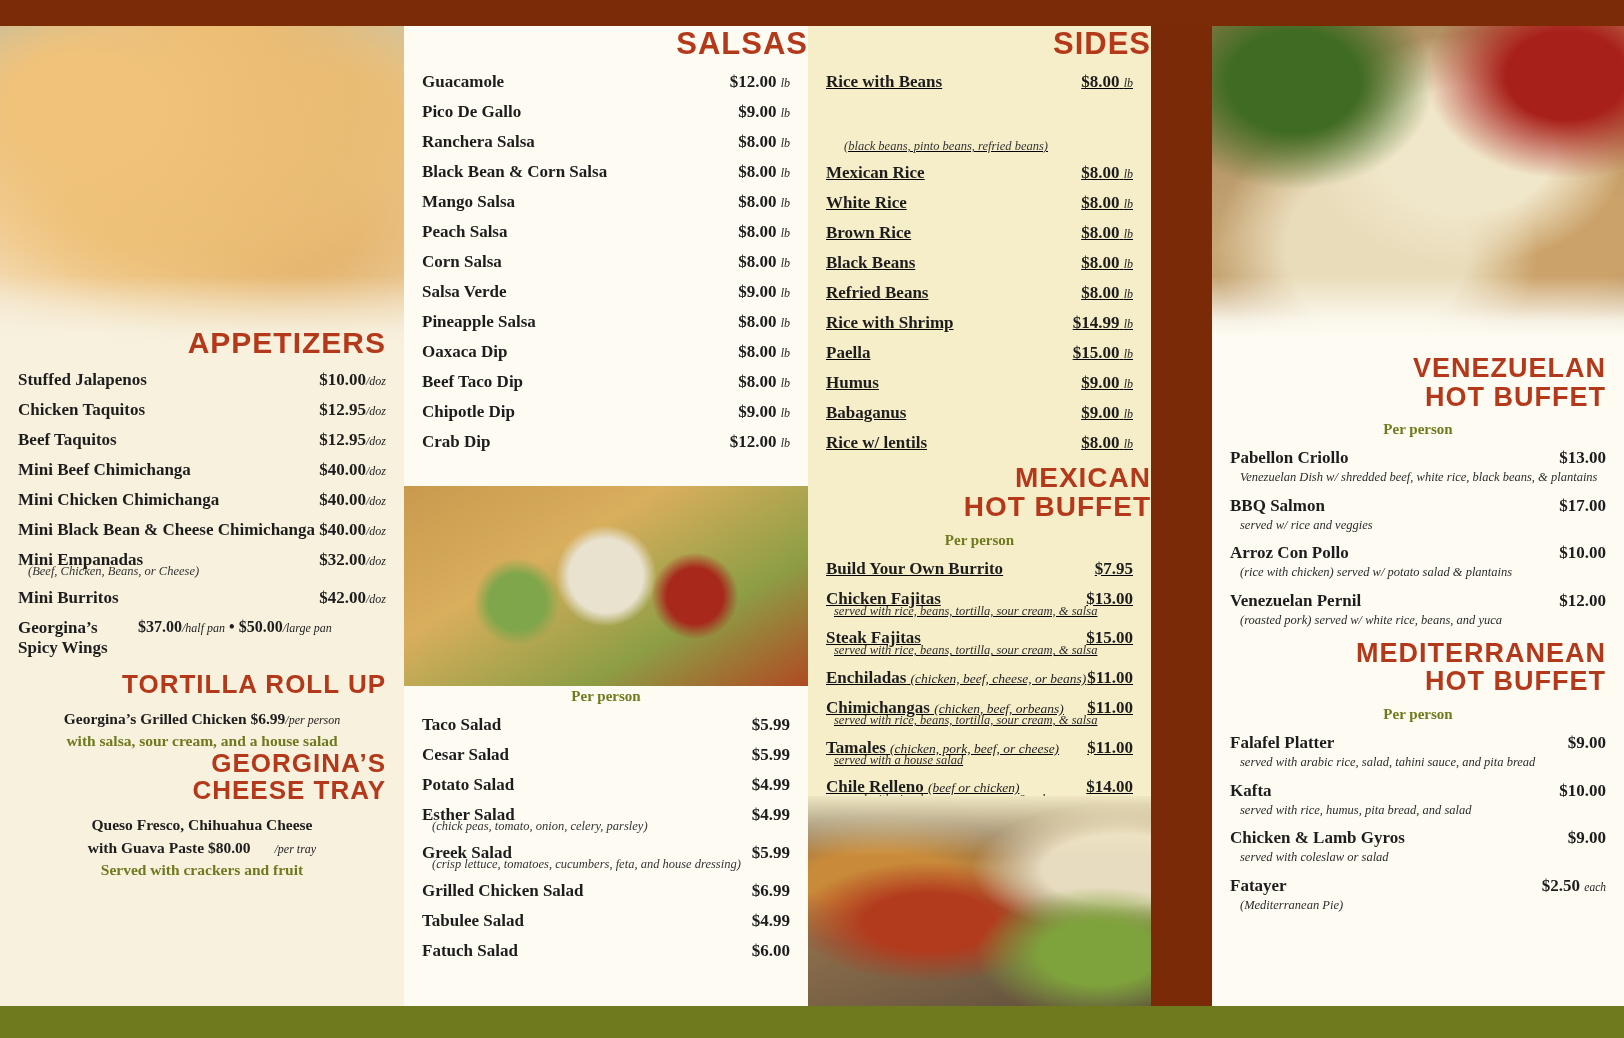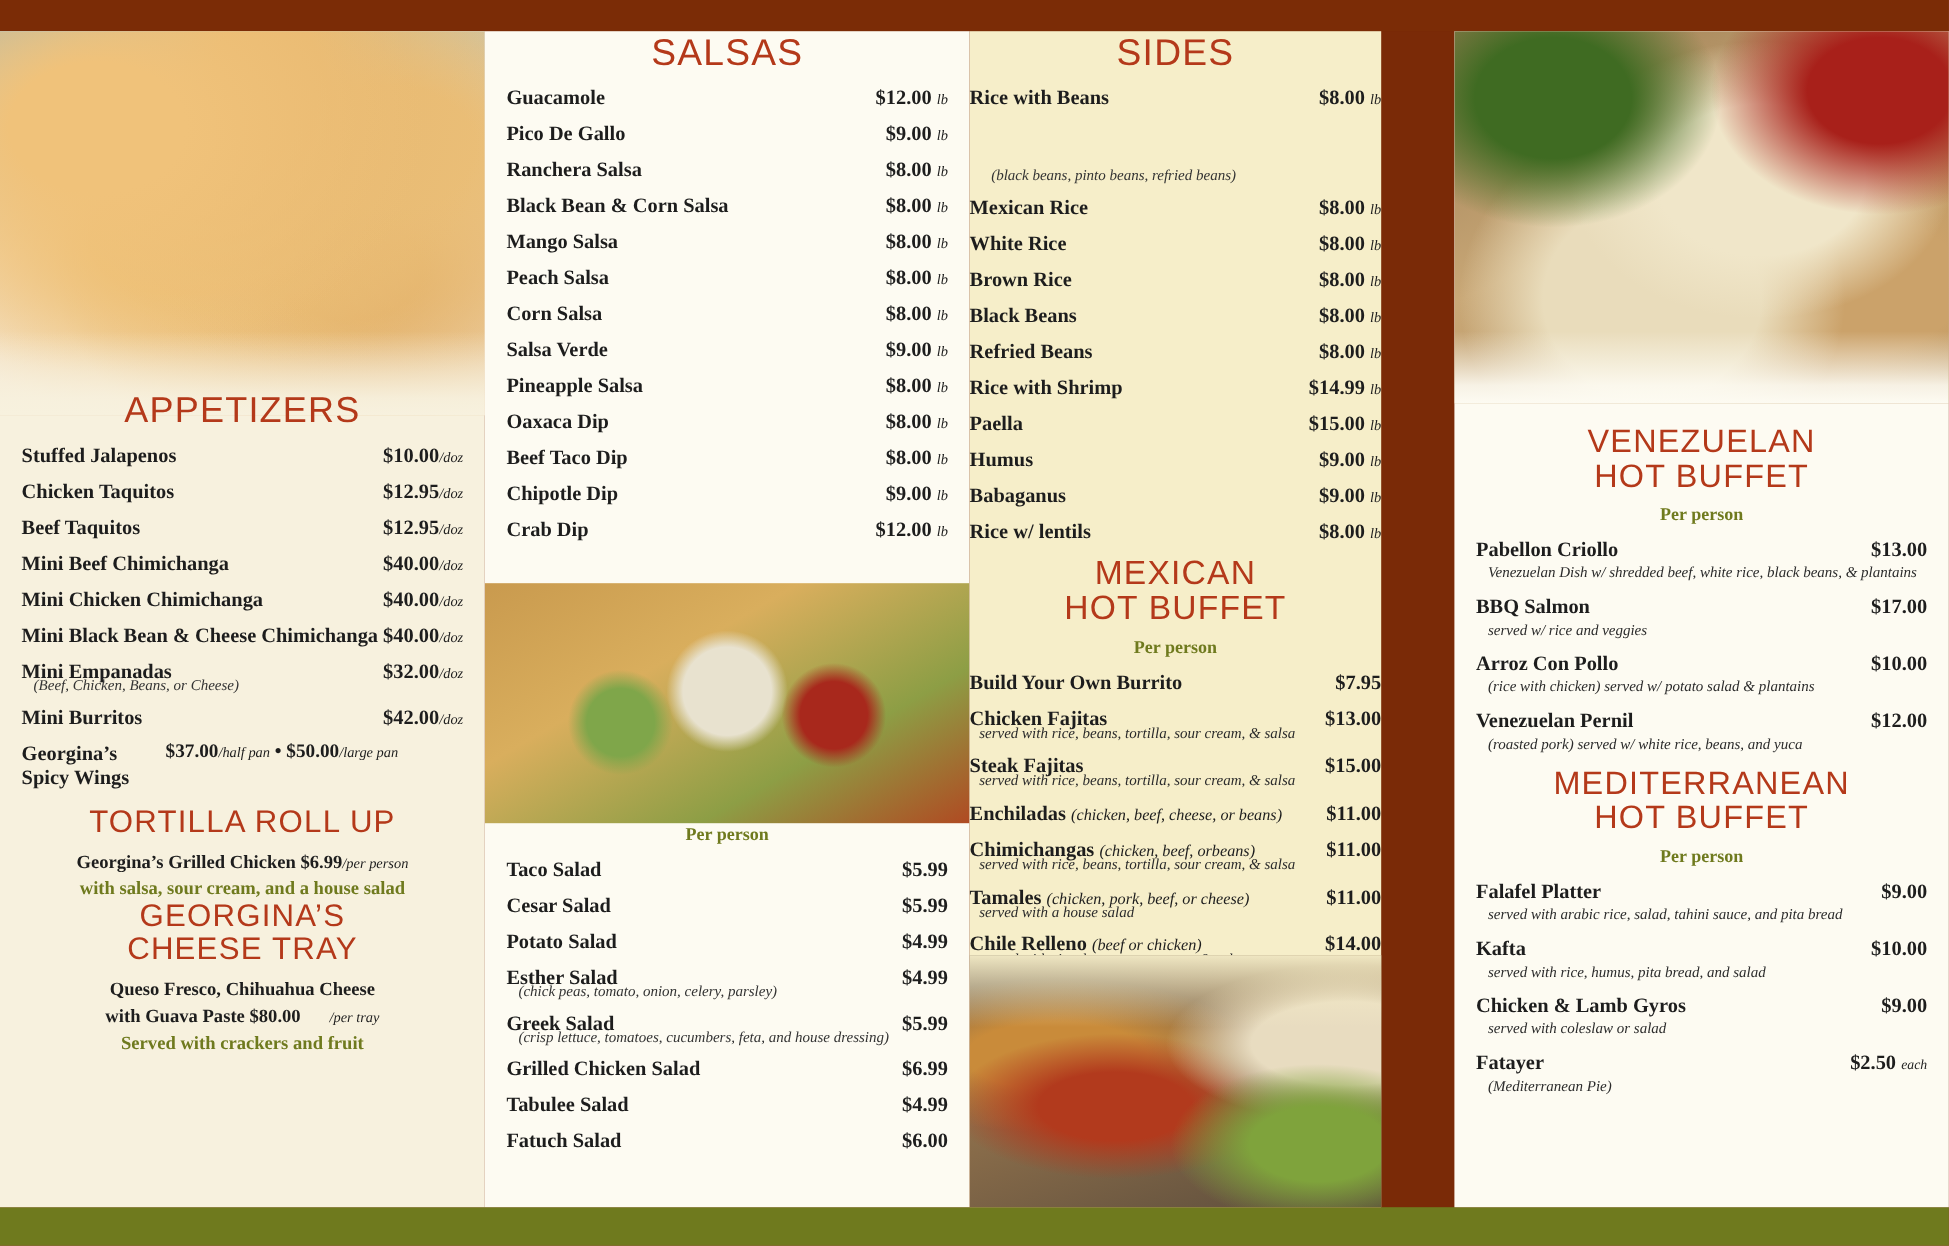--- a/index.html
+++ b/index.html
@@ -37,23 +37,23 @@
       linear-gradient(160deg, #8fb7c9 0%, #b7c9c6 30%, #d9c9a8 60%, #efe4cd 100%);
   }
   .empanada-photo:after{
     content:""; position:absolute; left:0; bottom:0; width:100%; height:70px;
     background: linear-gradient(to bottom, rgba(247,241,222,0) 0%, rgba(247,241,222,0.92) 80%, #f7f1de 100%);
   }
   .col1-body { position: absolute; left: 0; top: 300px; width: 404px; padding: 0 18px; }
 
   h2.sect {
     font-family: "Liberation Sans", sans-serif;
-    font-weight: 400;
+    font-weight: 700;
     color: #b4391a;
-    text-align: center;
+    text-align: right;
     letter-spacing: 1px;
     margin: 0 0 10px 0;
   }
   .appet-title { font-size: 30px; margin-top: 18px; }
 
   .row { display: flex; align-items: flex-start; margin: 0 0 10px 0; }
   .row .nm { font-weight: bold; font-size: 17px; color: #1d1d1d; flex: 1 1 auto; }
   .row .pr { font-weight: bold; font-size: 17px; color: #1d1d1d; white-space: nowrap; text-align: right; }
   .row .pr i { font-weight: normal; font-size: 12px; font-style: italic; }
   .sub { font-size: 12.5px; font-style: italic; color: #333; margin: -8px 0 9px 10px; }
@@ -87,21 +87,21 @@
   .salad-block { position:absolute; left:0; top:660px; width:404px; }
   .salad-title { font-size: 31px; margin-top: 10px; margin-bottom:0; }
   .perperson { text-align:center; font-weight:bold; color:#6f7a1e; font-size:15px; margin: 2px 0 10px; }
 
   
   .col3 {
     position: absolute; left: 808px; top: 26px; width: 343px; height: 980px;
     background: #f6eec9; overflow: hidden;
   }
   .sides-title { font-size: 31px; margin-top: 12px; }
-  .col3 .list { padding: 0 0; }
+  .col3 .list { padding: 0 18px; text-decoration: underline; }
   .mex-title { font-size: 28px; line-height:1.05; margin-top: 18px; margin-bottom:0; }
   .fajita-photo {
     position:absolute; left:0; top:770px; width:404px; height:210px;
     background:
       radial-gradient(ellipse at 72% 75%, #7fa33c 0 14%, rgba(127,163,60,0) 30%),
       radial-gradient(ellipse at 78% 35%, #e8dcc0 0 18%, rgba(232,220,192,0) 34%),
       radial-gradient(ellipse at 30% 60%, #b23a1d 0 16%, rgba(178,58,29,0) 34%),
       radial-gradient(ellipse at 18% 40%, #c98b3a 0 16%, rgba(201,139,58,0) 36%),
       linear-gradient(160deg,#6a5b4a 0%, #8d6f4b 40%, #55483a 100%);
   }

